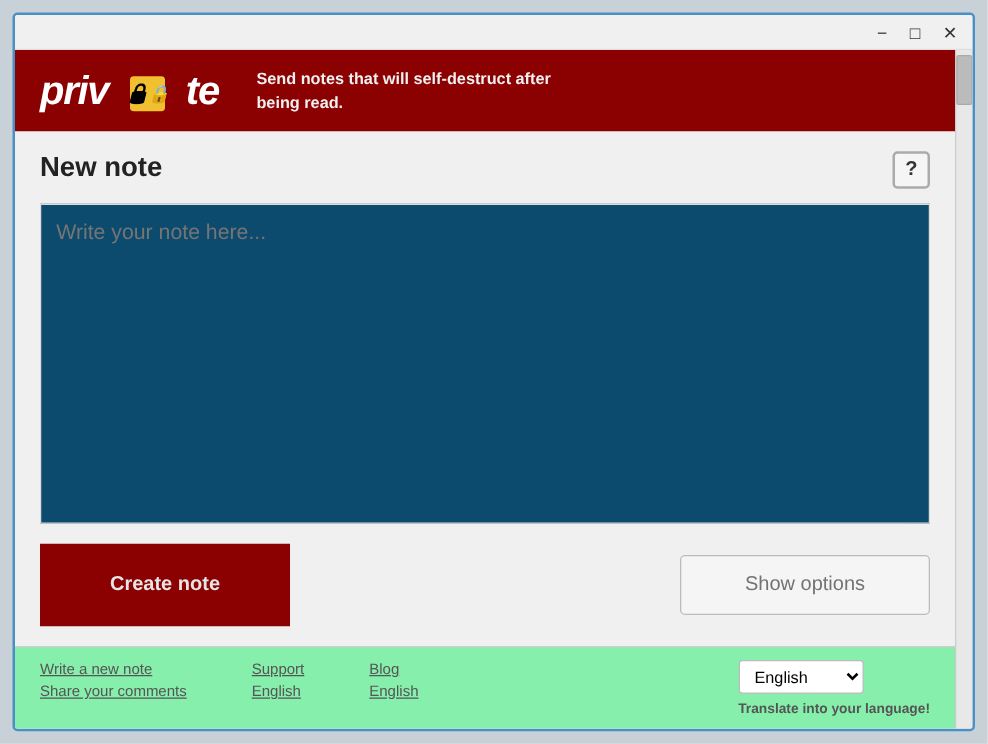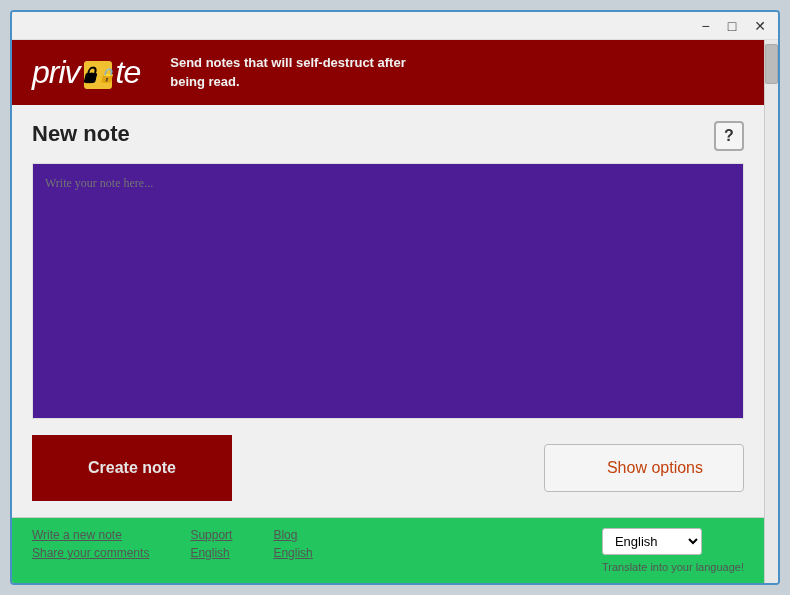--- a/index.html
+++ b/index.html
@@ -96,25 +96,25 @@
       padding: 14px 20px;
       display: flex;
       align-items: center;
       gap: 30px;
       flex-shrink: 0;
     }
 
     .logo {
       color: white;
       font-size: 32px;
-      font-weight: normal;
+      font-weight: bold;
       font-style: italic;
       display: flex;
       align-items: center;
-      gap: 3px;
+      gap: 16px;
       letter-spacing: -1px;
       text-align: center;
     }
 
     .logo-lock {
       display: inline-flex;
       align-items: center;
       justify-content: center;
       width: 28px;
       height: 28px;
@@ -180,28 +180,28 @@
     .note-textarea-container {
       position: relative;
       flex: 1;
       min-height: 220px;
     }
 
     .note-textarea {
       width: 100%;
       height: 100%;
       min-height: 220px;
-      background: #4c1d95;
+      background: #0c4a6e;
       border: 1px solid #ddd;
       padding: 12px;
-      font-size: 12px;
+      font-size: 17px;
       color: #999;
       resize: none;
       outline: none;
-      font-family: Liberation Serif, serif;
+      font-family: Liberation Sans, sans-serif;
       position: relative;
       z-index: 1;
     }
 
     
     .watermark {
       position: absolute;
       inset: 0;
       display: flex;
       align-items: center;
@@ -246,38 +246,37 @@
       border-radius: 0;
       padding: 24px 40px;
       font-size: 16px;
       font-weight: bold;
       cursor: pointer;
       min-width: 200px;
     }
 
     .show-options-btn {
       background: #f5f5f5;
-      color: #c2410c;
+      color: #737373;
       border: 1px solid #bbb;
       border-radius: 4px;
       padding: 14px 40px;
       font-size: 16px;
       cursor: pointer;
       min-width: 200px;
-      text-align: right;
     }
 
     
     .footer {
-      background: #22c55e;
+      background: #86efac;
       border-top: 1px solid #ccc;
       padding: 10px 20px;
       display: flex;
       align-items: flex-start;
-      gap: 41px;
+      gap: 52px;
       flex-shrink: 0;
     }
 
     .footer-links {
       display: flex;
       flex-direction: column;
       gap: 4px;
     }
 
     .footer-link {
@@ -310,20 +309,21 @@
       padding: 4px 8px;
       font-size: 13px;
       border-radius: 3px;
       cursor: pointer;
       min-width: 100px;
     }
 
     .translate-text {
       font-size: 11px;
       color: #555;
+      font-weight: bold;
     }
   </style>
 </head>
 <body>
 
 <div class="window">
 
   <div class="title-bar">
     <div class="title-bar-controls">
       <button class="title-bar-btn">−</button>

